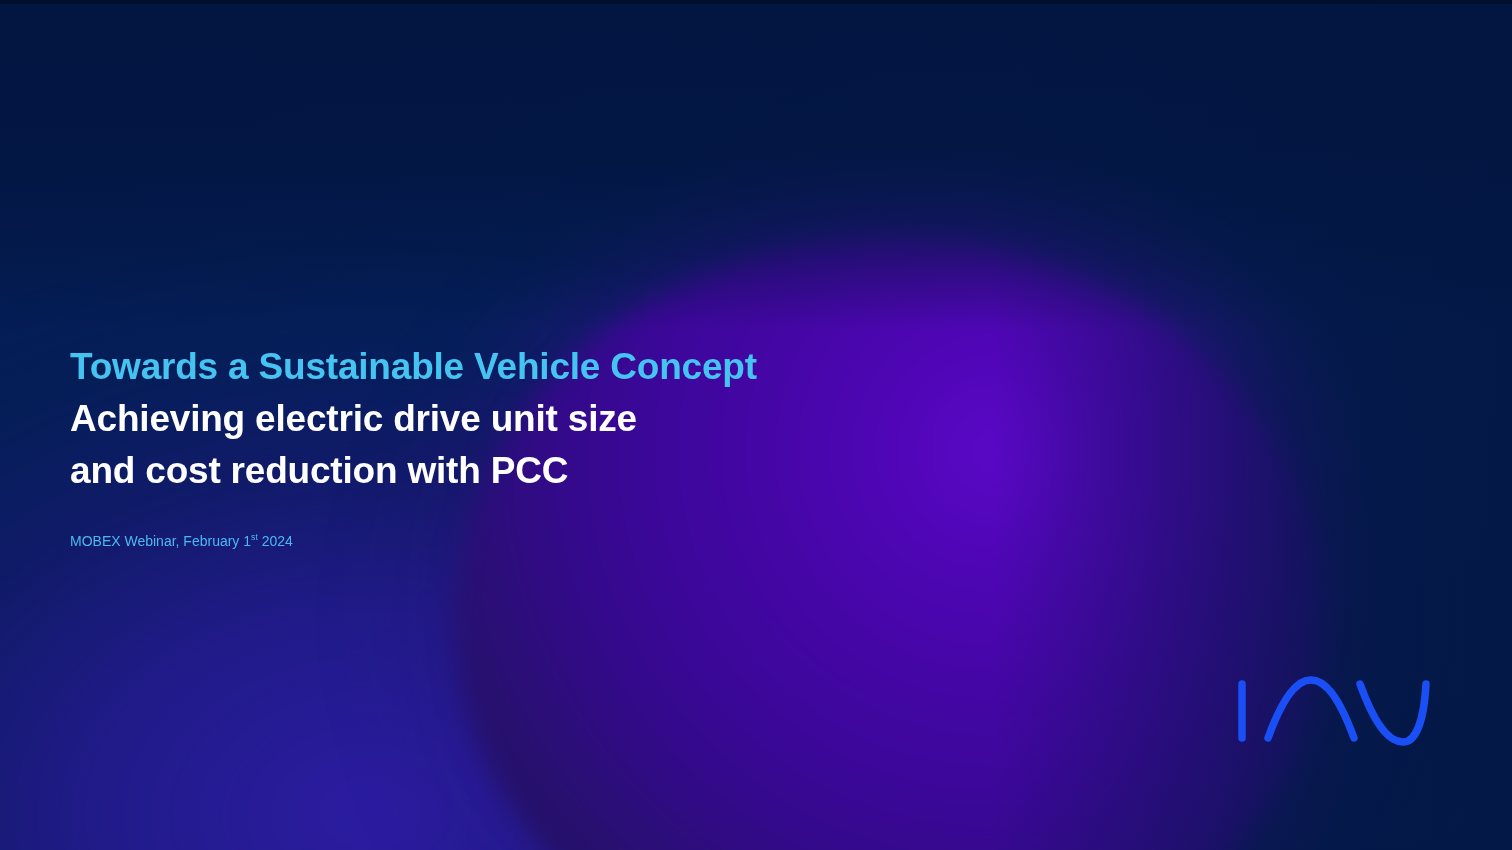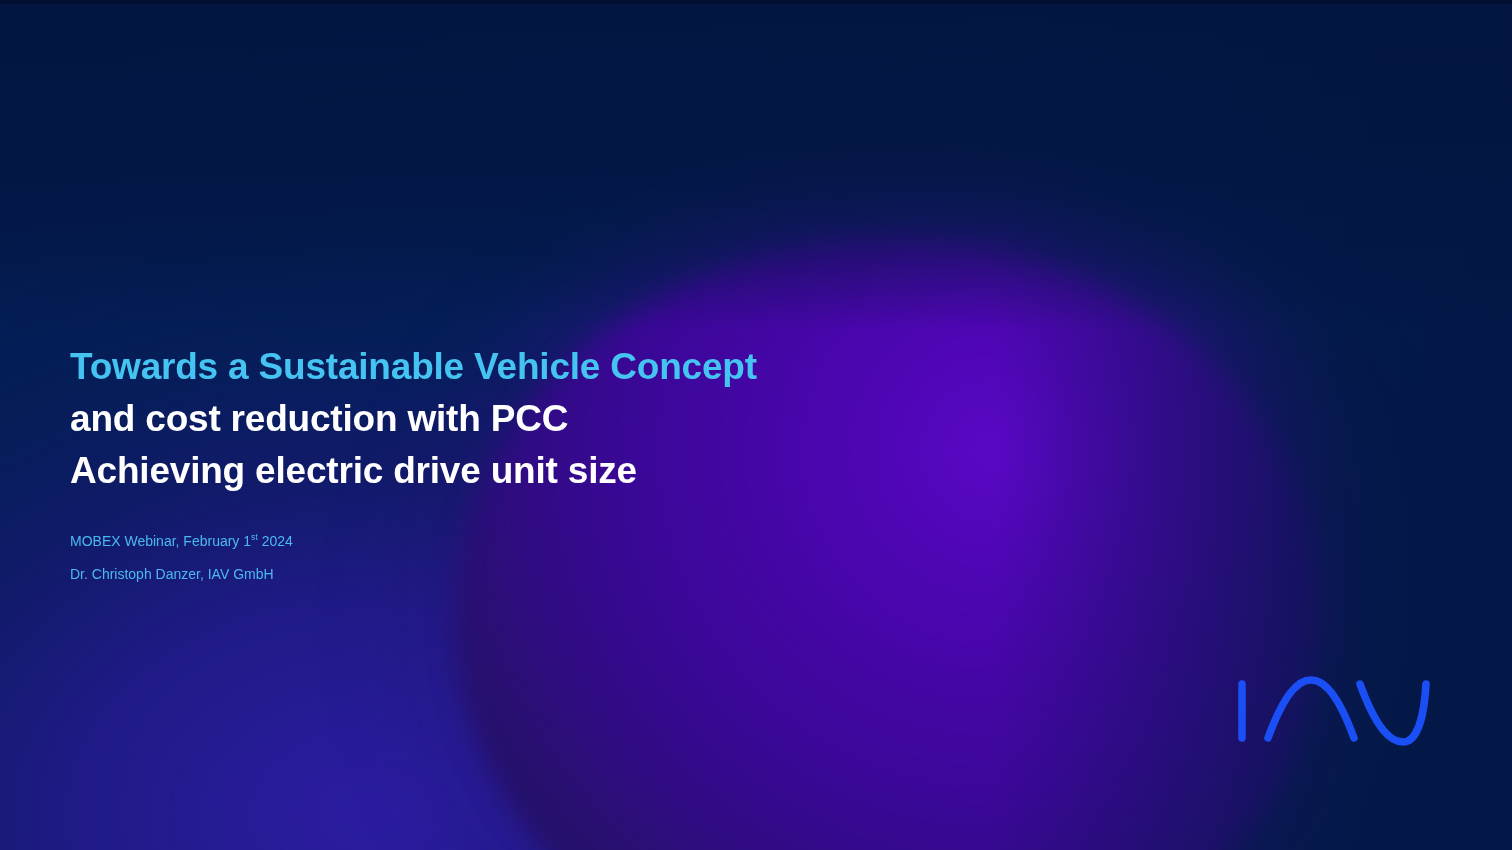--- a/index.html
+++ b/index.html
@@ -189,26 +189,25 @@
   <div class="bg-base"></div>
   <div class="bg-indigo-wash"></div>
   <div class="bg-violet-halo"></div>
   <div class="bg-violet-blob"></div>
   <div class="bg-right-veil"></div>
   <div class="bg-top-veil"></div>
   <div class="bg-top-edge"></div>
 
   <div class="text-block">
     <div class="title-line title-line-1">Towards a Sustainable Vehicle Concept</div>
+    <div class="title-line title-line-2">Achieving electric drive unit size</div>
     <div class="title-line title-line-3">and cost reduction with PCC</div>
-    <div class="title-line title-line-2">Achieving electric drive unit size</div>
 
     <div class="subtitle-wrap">
       <div class="subtitle-line"><span>MOBEX Webinar, February 1</span><span class="sup">st</span><span> 2024</span></div>
-      <div class="subtitle-line">Dr. Christoph Danzer, IAV GmbH</div>
     </div>
   </div>
 
   <div class="logo">
     <svg viewBox="0 0 200 86" xmlns="http://www.w3.org/2000/svg">
       <g fill="none" stroke="#1a4ff5" stroke-width="7.5" stroke-linecap="round" stroke-linejoin="round">
 
         <path d="M 10 16 L 10 70"></path>
 
         <path d="M 36 70 C 52 26, 66 12, 79 12 C 92 12, 106 26, 122 70"></path>

